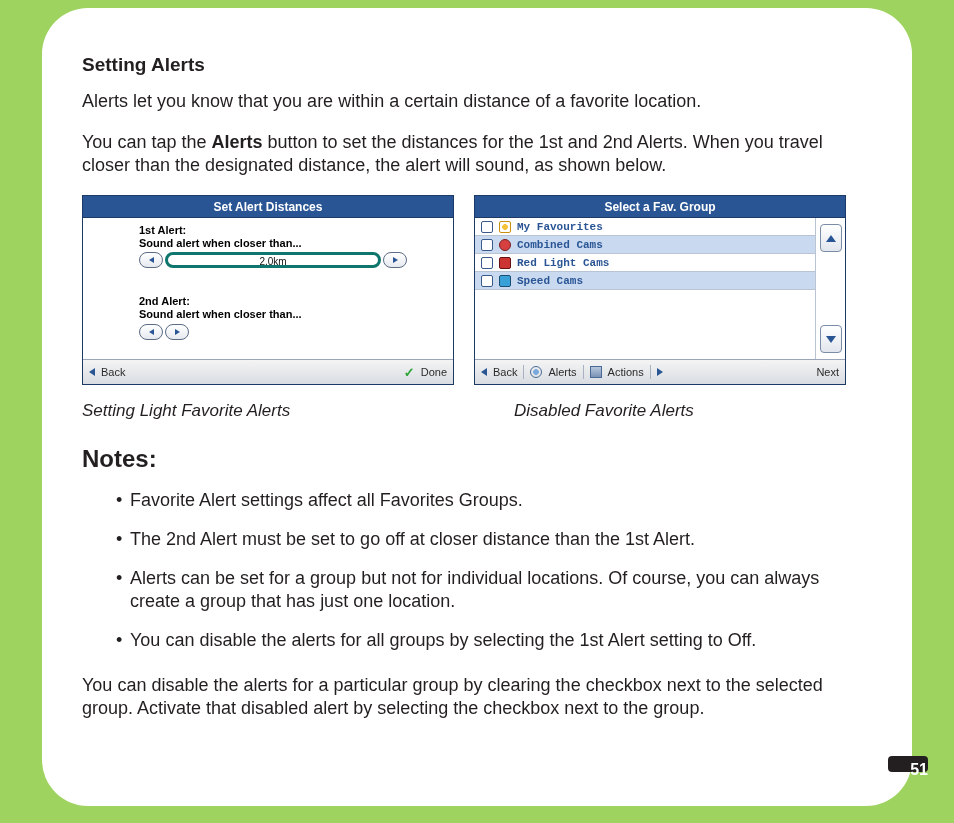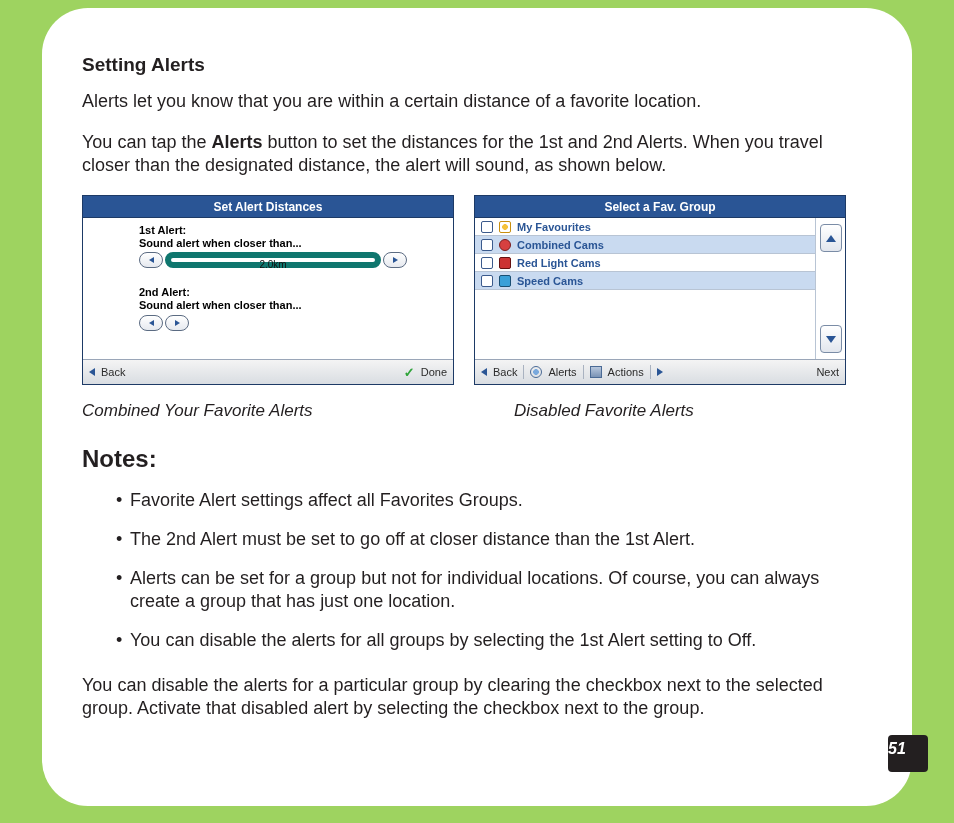--- a/index.html
+++ b/index.html
@@ -58,20 +58,21 @@
   text-align: center;
   line-height: 22px;
   border-bottom: 1px solid #1d3a66;
 }
 .shot-body {
   flex: 1;
   background: #fff;
   position: relative;
   display: flex;
   flex-direction: column;
+  gap: 9px;
 }
 .shot-footer {
   height: 22px;
   background: linear-gradient(#f4f4f4, #d9dde2);
   border-top: 1px solid #9aa6b8;
   display: flex;
   align-items: center;
   font-size: 11px;
   color: #2b2b2b;
   padding: 12px 6px;
@@ -118,36 +119,37 @@
   background: linear-gradient(#fff,#e6e9ef);
   display: flex;
   align-items: center;
   justify-content: center;
 }
 .stepbtn .sl { border-right: 5px solid #2a5595; border-top:3px solid transparent; border-bottom:3px solid transparent; }
 .stepbtn .sr { border-left: 5px solid #2a5595; border-top:3px solid transparent; border-bottom:3px solid transparent; }
 .stepfield {
   flex: 1;
   height: 16px;
-  border: 6px solid #0f766e;
+  border: 3px solid #0f766e;
   border-radius: 8px;
   background: #fff;
   font-size: 10px;
   text-align: center;
   line-height: 14px;
   color: #111;
 }
 .fav-body-wrap {
   flex: 1;
   display: flex;
 }
 .fav-list {
   flex: 1;
   display: flex;
   flex-direction: column;
+  font-family: Liberation Mono, monospace;
 }
 .fav-row {
   height: 18px;
   border-bottom: 1px solid #b8c4d4;
   display: flex;
   align-items: center;
   font-size: 11px;
   font-weight: bold;
   gap: 6px;
   padding: 0 6px;
@@ -216,29 +218,28 @@
   margin-bottom: 16px;
   display: flex;
 }
 .note-item .dot { width: 14px; flex-shrink:0; }
 .note-item .ntext { flex: 1; }
 .page-number-badge {
   position: absolute;
   right: -16px;
   bottom: 34px;
   width: 40px;
-  height: 37px;
+  height: 16px;
   background: #231f20;
   color: #fff;
   font-size: 16px;
   font-weight: bold;
-  text-align: left;
+  text-align: right;
   line-height: 28px;
   border-radius: 4px;
-  font-style: italic;
 }
 .foot-sep { width:1px; height:14px; background:#a9b2c0; }
 .foot-ico {
   width:12px; height:12px; display:inline-block;
 }
 .foot-ico.g { background: radial-gradient(circle,#7aa9dd 40%,transparent 42%); border:1px solid #4a6a95; border-radius:50%; }
 .foot-ico.m { background: linear-gradient(#b7c7dd,#7a93b5); border:1px solid #4a6a95; }
 </style>
 </head>
 <body>
@@ -354,21 +355,21 @@
           <span class="tri-right"></span>
           <span class="foot-spacer"></span>
           <span class="foot-btn">Next</span>
         </div>
       </div>
     </div>
 
   </div>
 
   <div class="captions-row">
-    <div class="caption">Combined Your Favorite Alerts</div>
+    <div class="caption">Setting Light Favorite Alerts</div>
     <div class="caption cap2">Disabled Favorite Alerts</div>
   </div>
 
   <div class="notes-head">Notes:</div>
 
   <div class="notes-list">
     <div class="note-item">
         <span class="dot">•&nbsp;</span>
         <span class="ntext">Favorite Alert settings affect all Favorites Groups.</span>
       </div>

